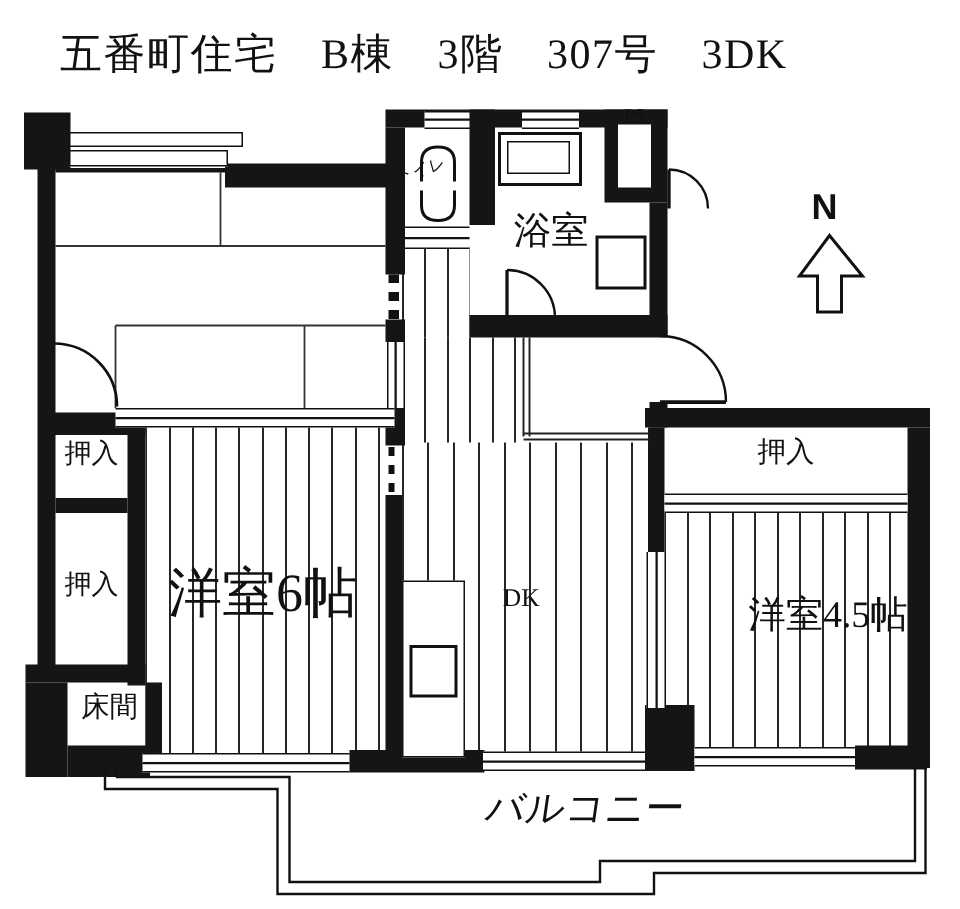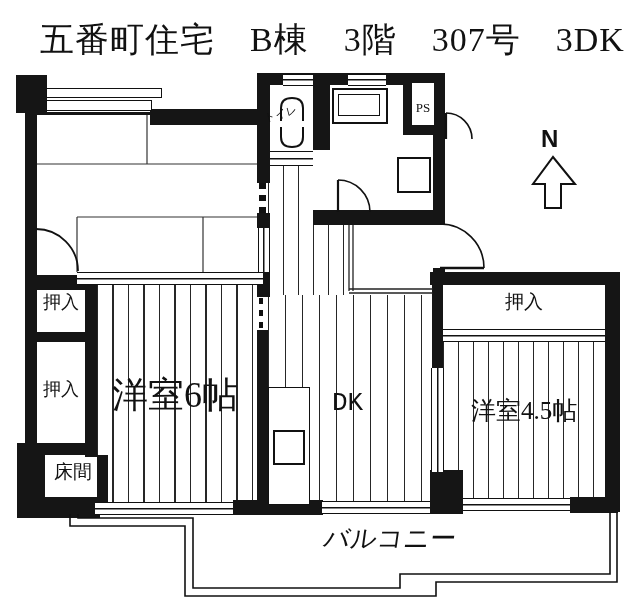--- a/index.html
+++ b/index.html
@@ -135,27 +135,28 @@
     </g>
 
     <polygon points="553,157 575,184 561,184 561,208 545,208 545,184 533,184" fill="#fff" stroke="#111" stroke-width="2"></polygon>
 
     <g stroke="#111" stroke-width="1.6" fill="none">
       <path d="M 70,514 L 70,526 L 185,526 L 185,596 L 436,596 L 436,582 L 617,582 L 617,512"></path>
       <path d="M 78,514 L 78,518 L 193,518 L 193,588 L 400,588 L 400,574 L 610,574 L 610,512"></path>
     </g>
   </svg>
 
-  <div class="lbl" style="left:40px;top:22px;font-size:34px;letter-spacing:1px;">五番町住宅　B棟　3階　307号　3DK</div>
+  <div class="lbl" style="left:40px;top:22px;font-size:28px;letter-spacing:1px;">五番町住宅　B棟　3階　307号　3DK</div>
 
   <div class="lbl ctr" style="left:36px;top:293px;width:50px;font-size:18px;">押入</div>
   <div class="lbl ctr" style="left:36px;top:380px;width:50px;font-size:18px;">押入</div>
   <div class="lbl ctr" style="left:46px;top:462px;width:54px;font-size:19px;">床間</div>
   <div class="lbl ctr" style="left:90px;top:377px;width:170px;font-size:36px;">洋室6帖</div>
-  <div class="lbl ctr" style="left:320px;top:390px;width:55px;font-size:26px;font-family:Liberation Mono, monospace;">DK</div>
+  <div class="lbl ctr" style="left:320px;top:390px;width:55px;font-size:17px;">DK</div>
+  <div class="lbl ctr" style="left:330px;top:142px;width:75px;font-size:25px;">浴室</div>
   <div class="lbl" style="left:263px;top:113px;font-size:11px;transform:rotate(-15deg);transform-origin:left top;">トイレ</div>
-  <div class="lbl ctr" style="left:415px;top:102px;width:16px;font-size:13px;line-height:0.95;word-break:break-all;font-family:Liberation Serif, serif;">PS</div>
+  <div class="lbl ctr" style="left:415px;top:71px;width:16px;font-size:13px;line-height:0.95;word-break:break-all;font-family:Liberation Serif, serif;">PS</div>
   <div class="lbl ctr" style="left:443px;top:292px;width:162px;font-size:19px;">押入</div>
-  <div class="lbl ctr" style="left:443px;top:398px;width:162px;font-size:25px;">洋室4.5帖</div>
+  <div class="lbl ctr" style="left:443px;top:398px;width:162px;font-size:25px;text-align:right;">洋室4.5帖</div>
   <div class="lbl ctr" style="left:295px;top:525px;width:190px;font-size:26px;transform:skewX(-8deg);">バルコニー</div>
   <div class="lbl" style="left:541px;top:126px;font-size:24px;font-weight:bold;font-family:'Liberation Sans',sans-serif;">N</div>
 
 </div>
 
 </body></html>

